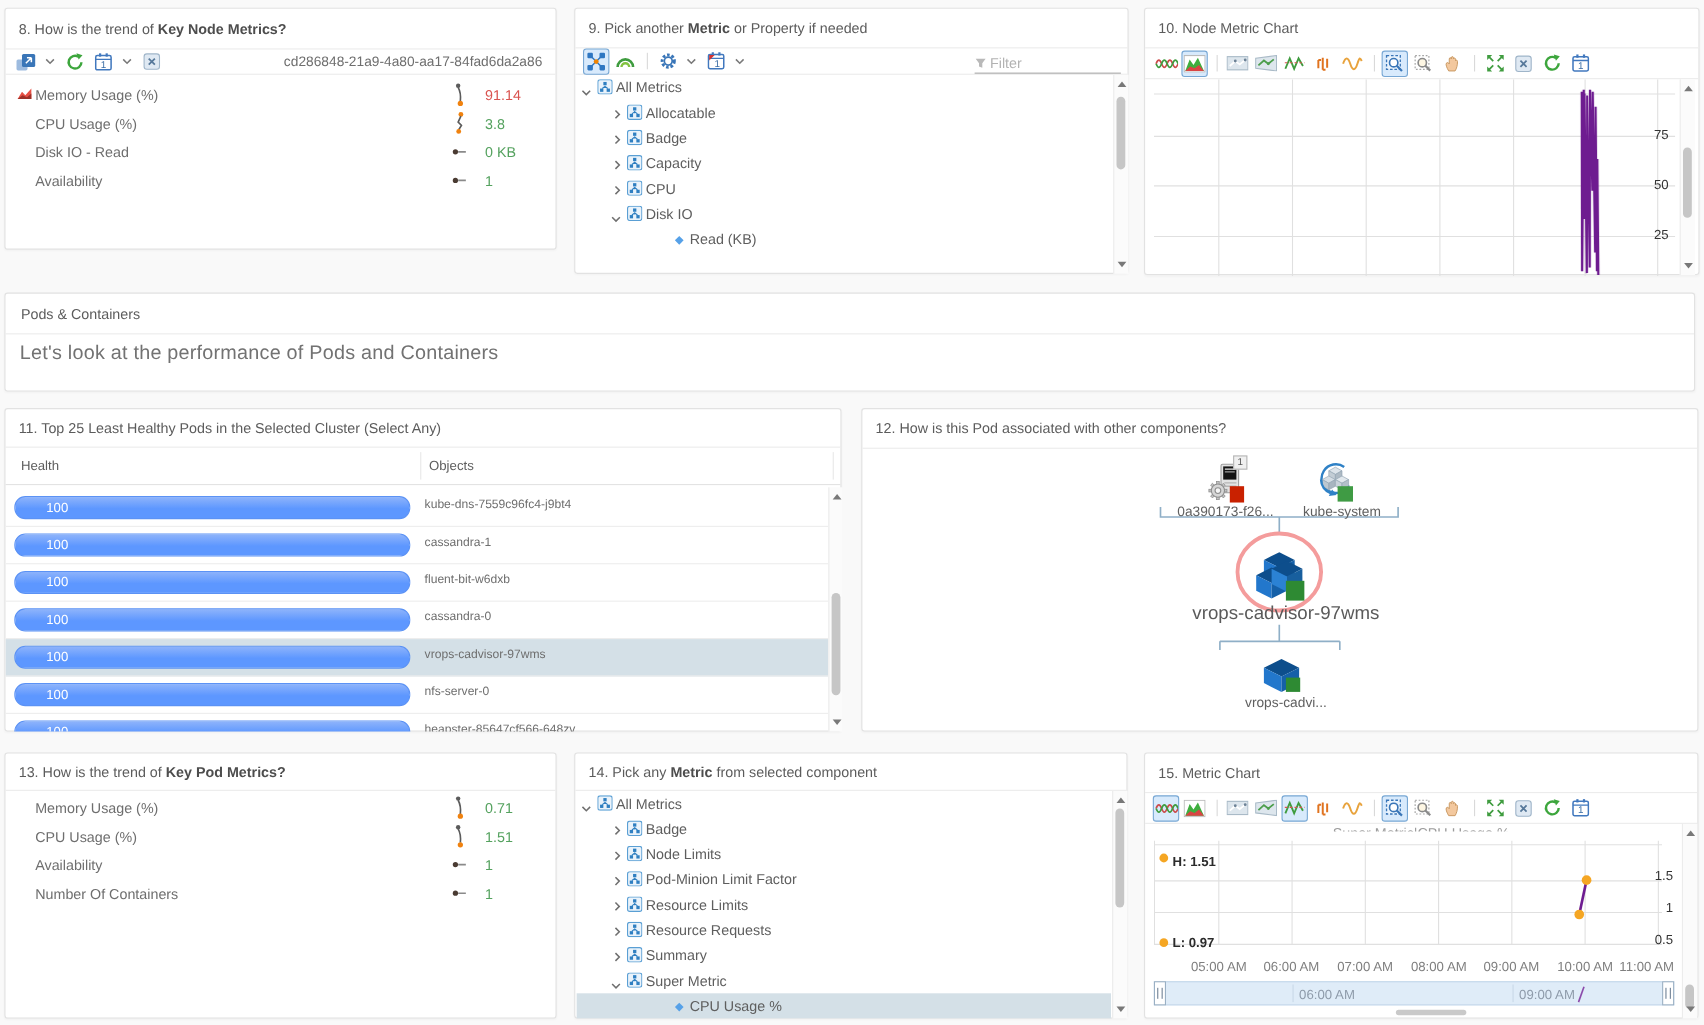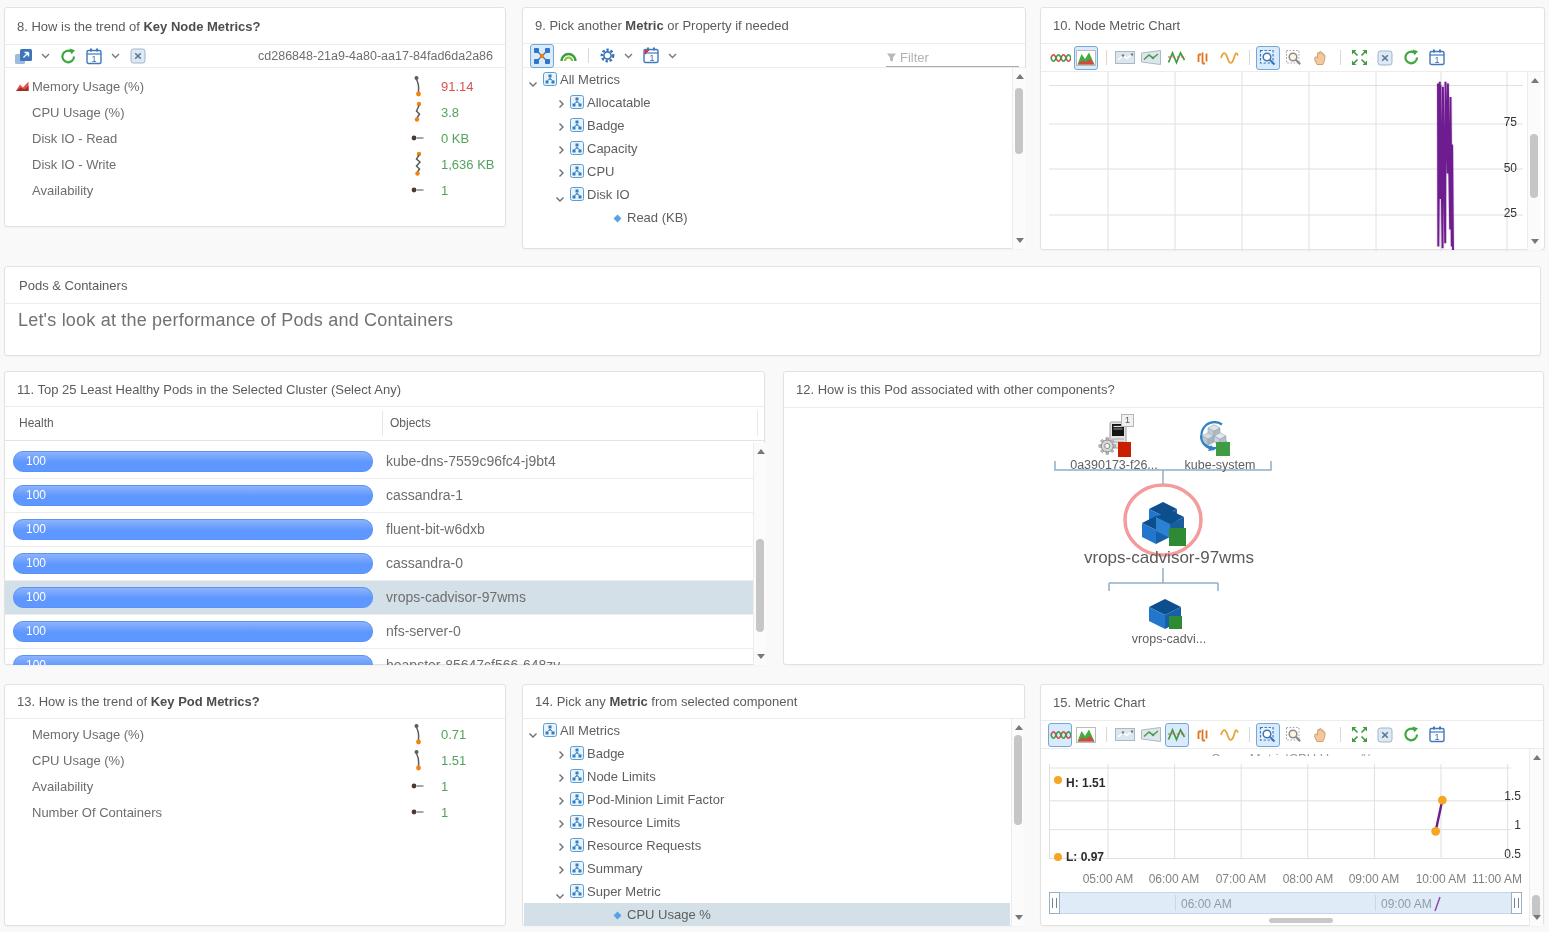--- a/index.html
+++ b/index.html
@@ -27,22 +27,22 @@
   .vsb{position:absolute;background:#fbfbfb;border-left:1px solid #ececec;box-sizing:border-box}
   .vsb .up,.vsb .dn{position:absolute;left:3px;width:0;height:0;border-left:4px solid transparent;border-right:4px solid transparent}
   .vsb .up{border-bottom:5px solid #787878}
   .vsb .dn{border-top:5px solid #787878}
   .vsb .thumb{position:absolute;left:2px;width:8px;background:#c6c6c6;border-radius:4px}
   .chartwrap{position:absolute}
   .gridline{stroke:#e0e0e0;stroke-width:1}
   .ylab{position:absolute;font-size:12px;color:#333;text-align:right}
   .prow{position:relative;height:34px;border-bottom:1px solid #ededed;box-sizing:border-box}
   .prow.sel{background:#d4e0e7}
-  .prow .hbar{position:absolute;left:8px;top:6px;width:360px;height:21px;border-radius:10px;background:linear-gradient(#8db3fb,#5d97ff 55%);border:1px solid #5b92f5;box-sizing:border-box;color:#fff;font-size:12px;line-height:19px;padding-left:12px}
-  .prow .pobj{position:absolute;left:381px;top:8px;font-size:14px;color:#6e6e6e}
+  .prow .hbar{position:absolute;left:8px;top:6px;width:360px;height:21px;border-radius:10px;background:linear-gradient(#8db3fb,#5d97ff 55%);border:1px solid #5b92f5;box-sizing:border-box;color:#fff;font-size:12px;line-height:19px;padding-left:28px}
+  .prow .pobj{position:absolute;left:381px;top:8px;font-size:11px;color:#6e6e6e}
   .nodelabel{position:absolute;font-size:12.5px;color:#5f5f5f;text-align:center;white-space:nowrap;transform:translateX(-50%)}
   .xlab{position:absolute;font-size:12px;color:#7f7f7f;transform:translateX(-50%);white-space:nowrap}
 </style>
 </head>
 <body>
 
 <div class="panel" id="p8" style="left:4px;top:7px;width:502px;height:220px">
   <div class="phead" id="p8head" style="height:37px">
       <span>8. How is the trend of </span>
       <span class="bseg">Key Node Metrics?</span>
@@ -117,31 +117,20 @@
       </div>
       <div class="mrow">
         <span class="mlabel">Disk IO - Read</span>
         <span class="mspark">
           <svg width="14" height="8" viewBox="0 0 14 8">
             <circle cx="3" cy="4" r="2.4" fill="#4a3b32"></circle>
             <line x1="5.5" y1="4" x2="12.5" y2="4" stroke="#8a8a8a" stroke-width="1.5"></line>
           </svg>
         </span>
         <span class="mval green">0 KB</span>
-      </div>
-      <div class="mrow">
-        <span class="mlabel">Disk IO - Write</span>
-        <span class="mspark">
-          <svg width="12" height="26" viewBox="0 0 12 26">
-            <circle cx="7" cy="3" r="2.2" fill="#f0820f"></circle>
-            <path d="M7 4 L4.5 8 L8 11 L4.5 15 L7.5 18 L5.5 21" stroke="#5b5b5b" stroke-width="1.5" fill="none"></path>
-            <circle cx="5.5" cy="22.5" r="2.2" fill="#f0820f"></circle>
-          </svg>
-        </span>
-        <span class="mval green">1,636 KB</span>
       </div>
       <div class="mrow">
         <span class="mlabel">Availability</span>
         <span class="mspark">
           <svg width="14" height="8" viewBox="0 0 14 8">
             <circle cx="3" cy="4" r="2.4" fill="#4a3b32"></circle>
             <line x1="5.5" y1="4" x2="12.5" y2="4" stroke="#8a8a8a" stroke-width="1.5"></line>
           </svg>
         </span>
         <span class="mval green">1</span>

